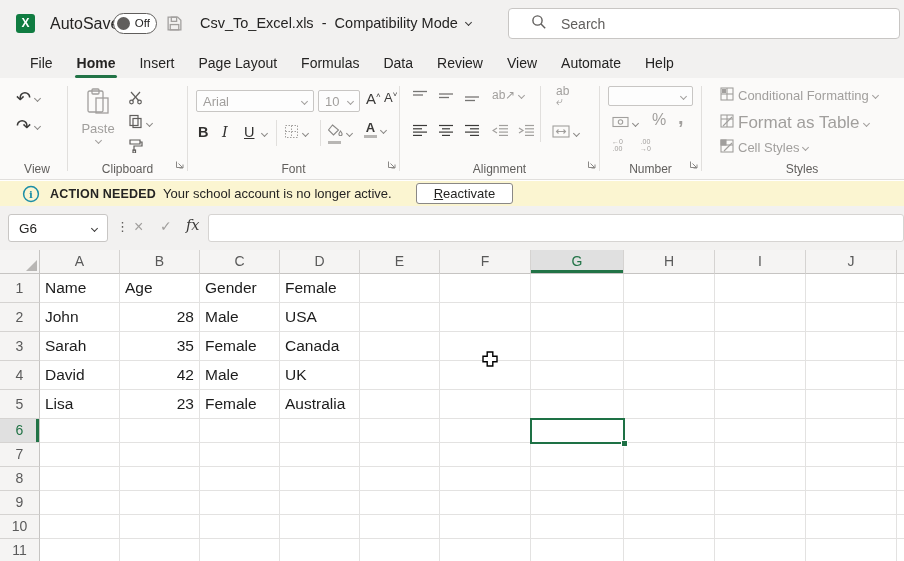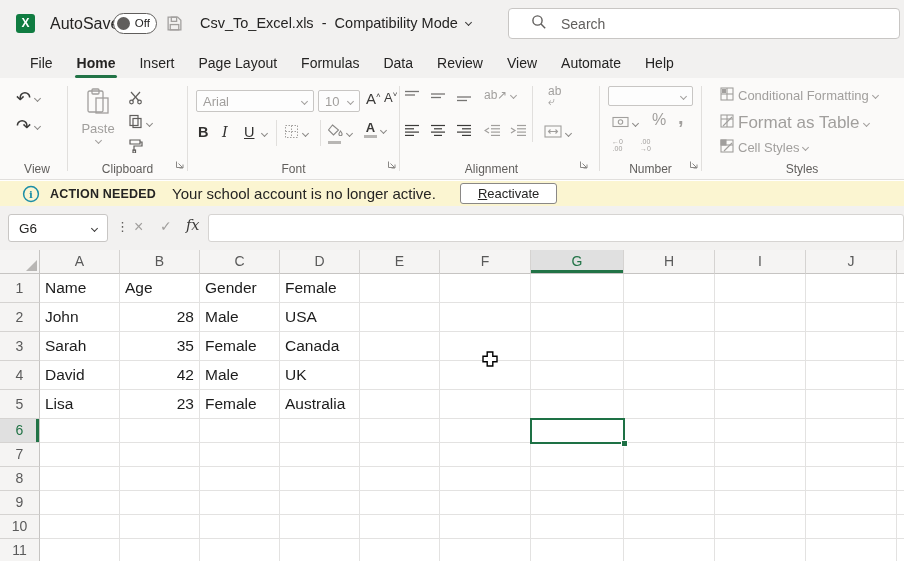--- a/index.html
+++ b/index.html
@@ -41,21 +41,21 @@
   .rbtn{position:absolute;display:flex;align-items:center;gap:4px;color:#3B3A39}
   .dis{color:var(--disabled)}
   .combo{position:absolute;height:22px;border:1px solid var(--ctl-border);border-radius:2px;background:#FDFDFD;font-size:13px;color:var(--disabled);display:flex;align-items:center;padding:0 6px;justify-content:space-between}
   .fontbtn{font-size:14.5px;color:#323130}
   .colorbar{display:block;width:13px;height:3px;background:#B8B6B4;margin-top:1px}
   .mini{font-size:7px;line-height:7px;color:var(--disabled);text-align:center}
   .bigbtn{position:absolute;left:10px;top:10px;width:40px;height:74px;display:flex;flex-direction:column;align-items:center;gap:2px;color:var(--disabled);font-size:13px}
   
   .banner{left:0;top:181px;width:904px;height:25px;background:var(--banner);display:flex;align-items:center}
   .banner .badge{font-weight:bold;font-size:12.5px;color:var(--txt);margin-left:10px;letter-spacing:.2px}
-  .banner .msg{font-size:15px;color:var(--txt);margin-left:16px}
+  .banner .msg{font-size:13px;color:var(--txt);margin-left:7px}
   .banner-btn{margin-left:24px;height:21px;padding:0 17px;background:#fff;border:1px solid #8A8886;border-radius:3px;font-size:13px;color:var(--txt);font-family:inherit;display:block}
   .banner-btn::first-letter{text-decoration:underline}
   
   .fstrip{left:0;top:206px;width:904px;height:44px;background:var(--bg-gray)}
   .namebox{left:8px;top:8px;width:100px;height:28px;background:#fff;border:1px solid var(--ctl-border);border-radius:3px;display:flex;align-items:center;justify-content:space-between;padding:0 10px;font-size:13.5px;color:var(--txt)}
   .fdots{left:116px;top:13px;color:var(--gray);font-size:13px}
   .fx-cancel{left:134px;top:12px;color:var(--disabled);font-size:16px}
   .fx-enter{left:160px;top:12px;color:var(--disabled);font-size:14px}
   .fx-fn{left:186px;top:11px;font-family:"DejaVu Serif",serif;font-style:italic;font-size:14.5px;color:#3B3A39}
   .fbar{left:208px;top:8px;width:696px;height:28px;background:#fff;border:1px solid #D6D4D2;border-radius:3px;font-size:13.5px;color:var(--txt);padding:4px 8px}
@@ -218,21 +218,21 @@
         <span class="chev" style="color:#8A8886"></span>
       </div>
       <div class="g-label">Font</div>
       <span class="launcher"><svg width="9" height="9" viewBox="0 0 9 9" fill="none" stroke="currentColor" stroke-width="1">
             <path d="M1.5 1.5v6h6"></path>
             <path d="M3.5 3.5L8 8M8 4.5V8H4.5"></path>
           </svg></span>
     </div>
     <div class="vdiv" style="left:399px"></div>
 
-    <div class="group" style="left:392px;width:199px">
+    <div class="group" style="left:400px;width:199px">
       <div class="rbtn" style="left:12px;top:12px">
           <svg width="16" height="12" viewBox="0 0 16 12" stroke="#767573" stroke-width="1.3">
             <line x1="1" y1="1.5" x2="15" y2="1.5"></line>
             <line x1="1" y1="5" x2="11" y2="5"></line>
           </svg>
         </div>
       <div class="rbtn" style="left:38px;top:12px">
           <svg width="16" height="12" viewBox="0 0 16 12" stroke="#767573" stroke-width="1.3">
             <line x1="1" y1="4" x2="15" y2="4"></line>
             <line x1="1" y1="7.5" x2="11" y2="7.5"></line>

